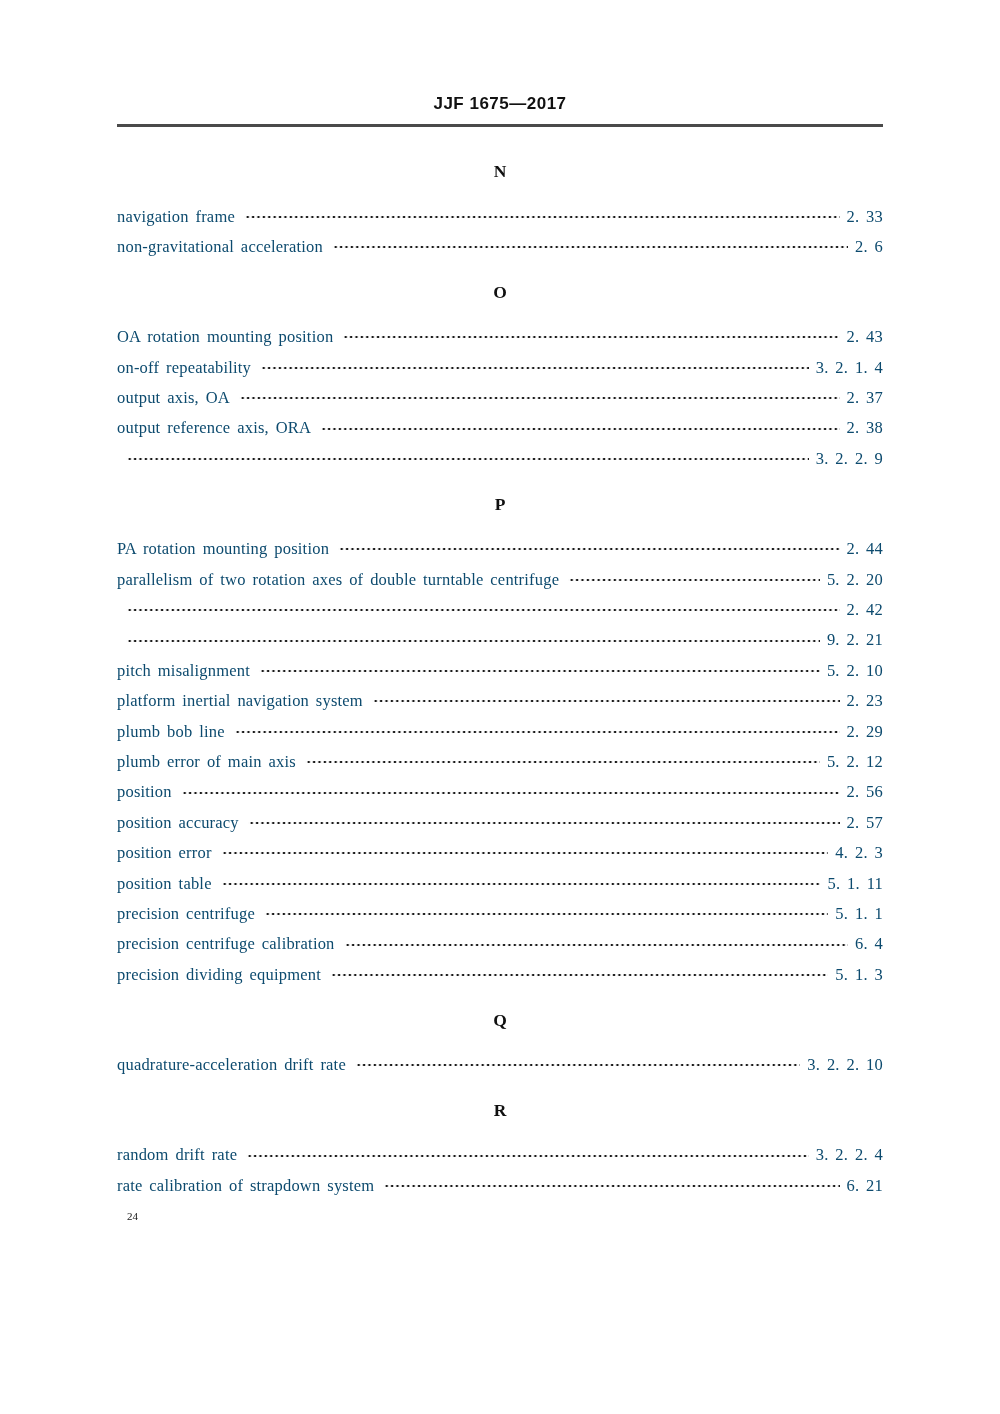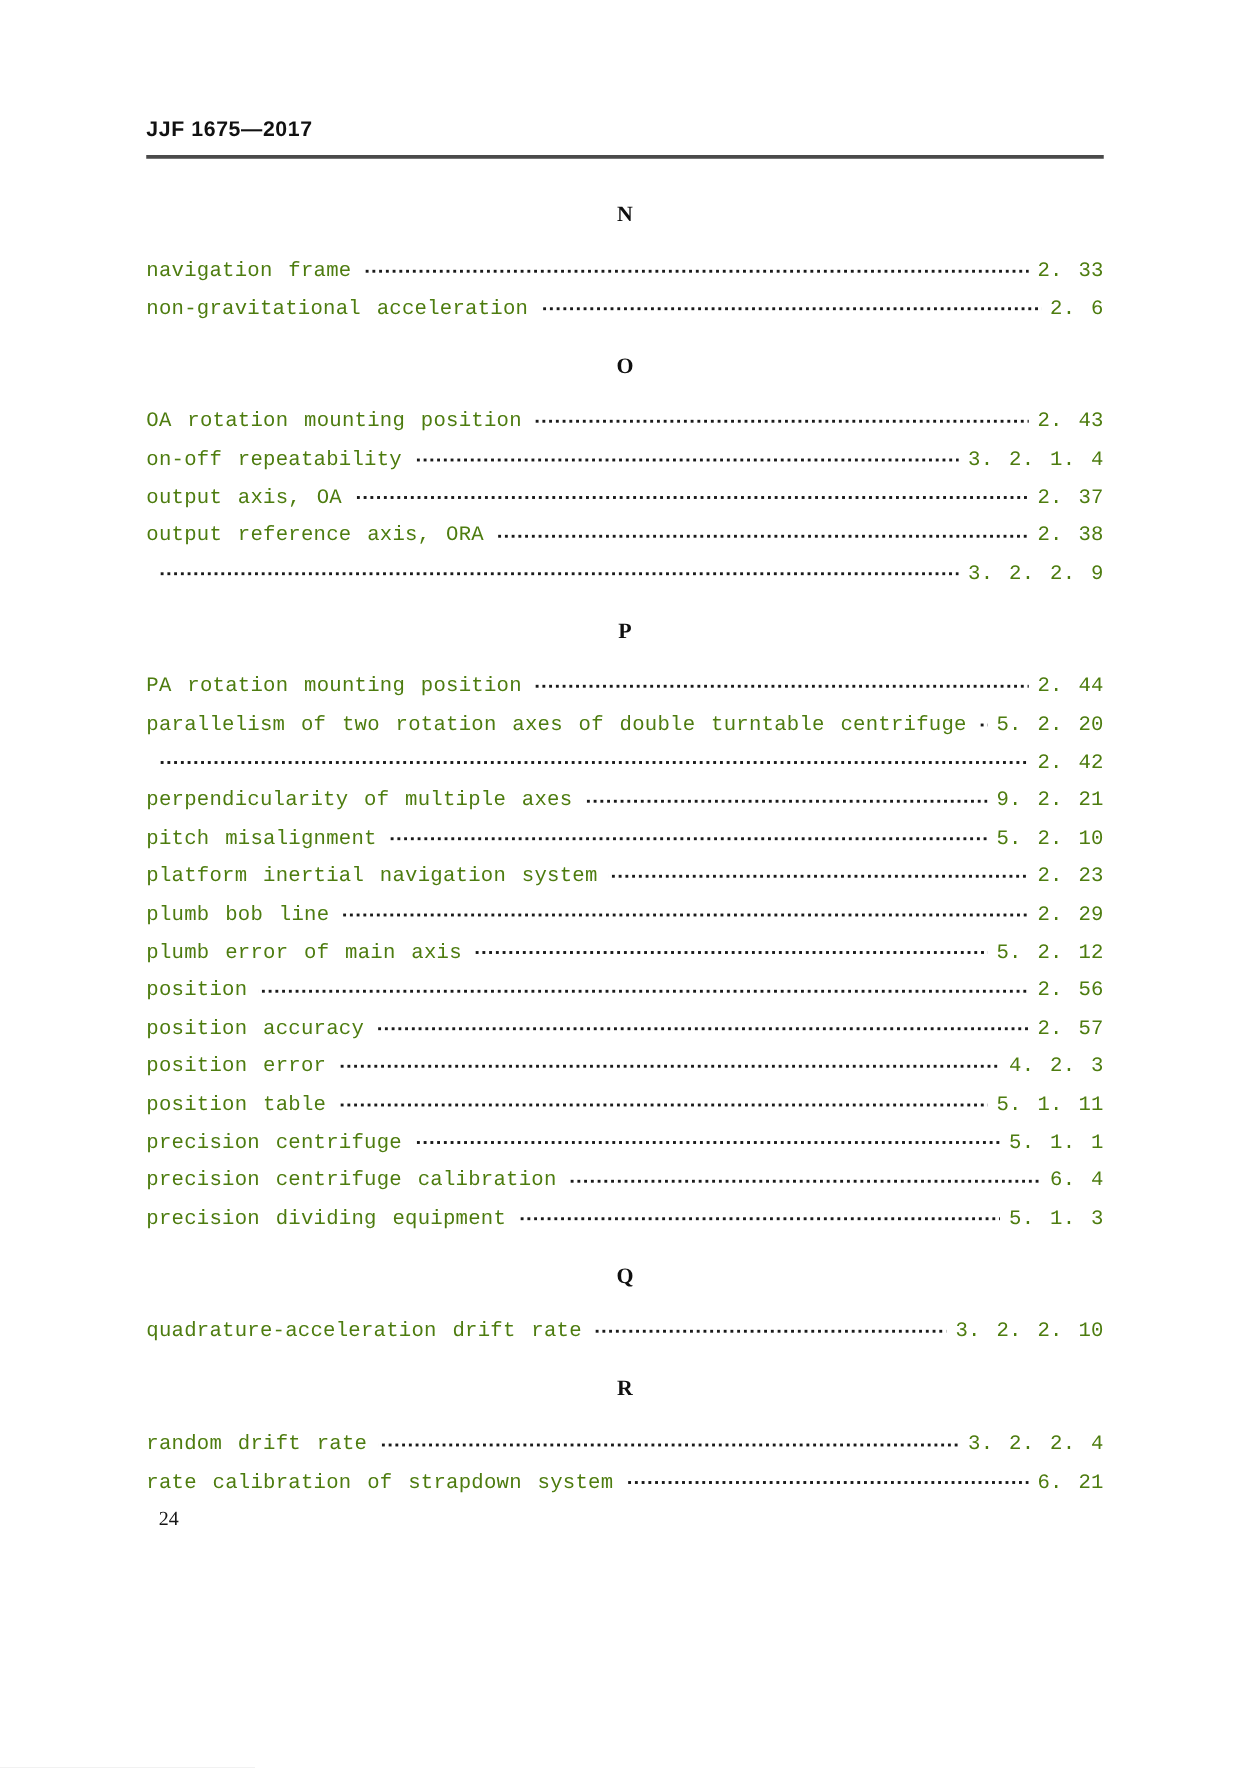--- a/index.html
+++ b/index.html
@@ -12,21 +12,21 @@
     color: #141414;
     font-family: "Liberation Serif", "DejaVu Serif", serif;
     overflow: hidden;
   }
   .content {
     width: 766px;
     margin: 0 auto;
   }
   .doc-header {
     padding-top: 93px;
-    text-align: left;
+    text-align: center;
     font-family: "Liberation Sans", "DejaVu Sans", sans-serif;
     font-weight: bold;
     font-size: 17px;
     line-height: 21px;
     letter-spacing: 0.5px;
     color: #111111;
   }
   .header-rule {
     margin-top: 10px;
     height: 2.5px;
@@ -43,39 +43,38 @@
   }
   .section-heading.first { margin-top: 15px; }
   .entry {
     height: 30.4px;
     line-height: 30.4px;
     display: flex;
     align-items: center;
     font-size: 16.5px;
     letter-spacing: 0.2px;
     word-spacing: 2.5px;
-    color: #4d7c0f;
-    font-family: Liberation Mono, monospace;
+    color: #0c4a6e;
   }
   .term { white-space: nowrap; }
   .leader {
     flex: 1;
     align-self: center;
     height: 10px;
     margin: 0 7px 0 9px;
     background-image: radial-gradient(circle, #1a1a1a 1.25px, rgba(0,0,0,0) 1.5px);
     background-size: 5.4px 10px;
     background-repeat: repeat-x;
     background-position: 1px center;
   }
   .ref { white-space: nowrap; }
   .page-footer {
     margin-left: 10px;
     line-height: 30px;
-    font-size: 16px;
+    font-size: 11px;
     color: #161616;
   }
 </style>
 </head>
 <body>
 
 <div class="page">
   <div class="content">
     <div class="doc-header">JJF 1675—2017</div>
     <div class="header-rule"></div>
@@ -125,21 +124,20 @@
         <div class="entry">
           <span class="term">parallelism of two rotation axes of double turntable centrifuge</span>
           <span class="leader"></span>
           <span class="ref">5. 2. 20</span>
         </div>
         <div class="entry">
           <span class="leader"></span>
           <span class="ref">2. 42</span>
         </div>
         <div class="entry">
-          <span class="term">perpendicularity of multiple axes</span>
           <span class="leader"></span>
           <span class="ref">9. 2. 21</span>
         </div>
         <div class="entry">
           <span class="term">pitch misalignment</span>
           <span class="leader"></span>
           <span class="ref">5. 2. 10</span>
         </div>
         <div class="entry">
           <span class="term">platform inertial navigation system</span>

